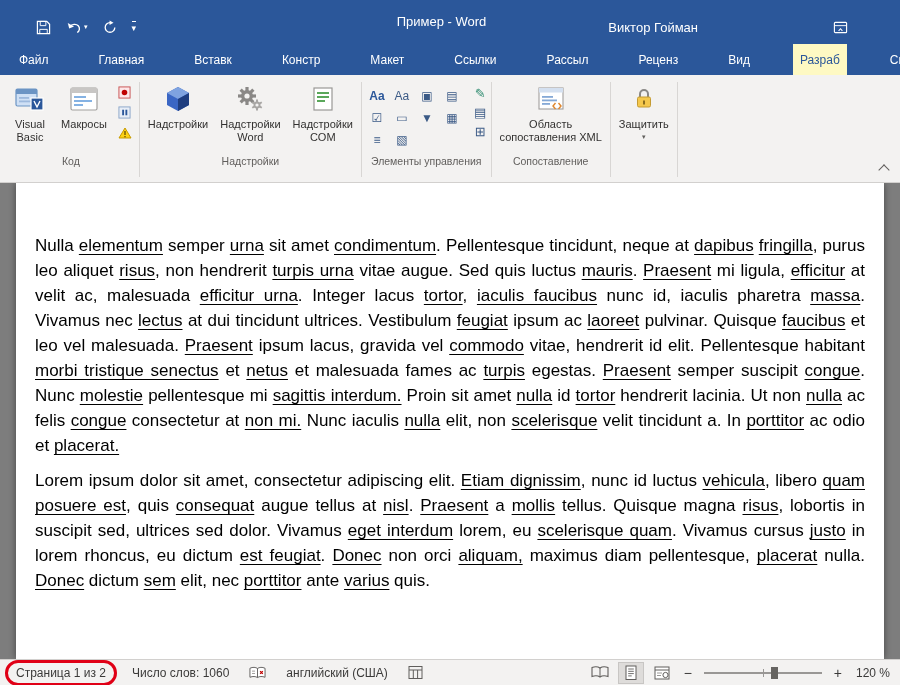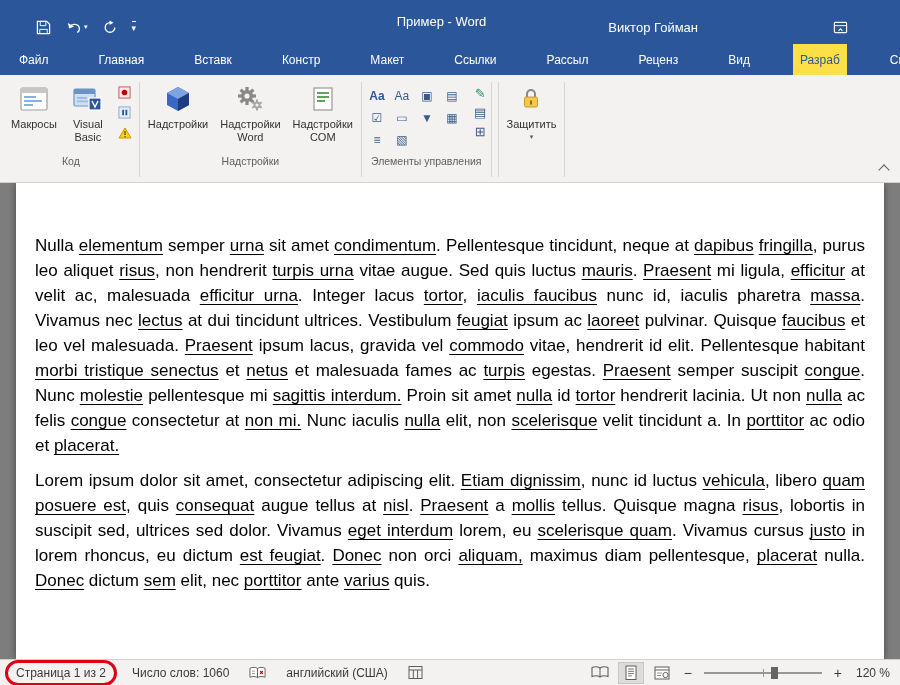--- a/index.html
+++ b/index.html
@@ -13,21 +13,21 @@
   .mini-drop { font-size:7px; color:#fff; }
   .title { position:absolute; left:0; right:17px; top:14px; text-align:center; font-size:13px; pointer-events:none; }
   .tb-right { margin-left:auto; display:flex; align-items:center; font-size:13px; }
   .tb-right .uname { margin-right:135px; }
   .tb-right .rdo { margin-right:42px; display:flex; }
 
   
   .tabbar { flex:0 0 31px; background:var(--blue,#2b579a); display:flex; align-items:stretch; padding-left:12px; font-size:12px; }
   .tabs { display:flex;gap:36px; }
   .tab { display:flex; align-items:center; padding:0 7px; color:#fff; white-space:nowrap; cursor:default; }
-  .tab.active { background:#fde047; color:var(--blue,#2b579a); }
+  .tab.active { background:#fef9c3; color:var(--blue,#2b579a); }
   .tab .ticon { margin-right:4px; display:flex; }
   .tab.push { margin-left:auto; }
 
   
   .ribbon { flex:0 0 96px; background:#f3f2f1; border-bottom:1px solid #d2d0ce; display:flex; align-items:stretch; padding:2px 4px 0 6px; position:relative; }
   .rgroup { display:flex; flex-direction:column; }
   .gbody { flex:1; display:flex; align-items:flex-start; gap:2px; padding-top:3px; }
   .glabel { text-align:center; font-size:10.5px; color:#605e5c; padding:1px 6px 15px; min-height:15px; }
   .gsep { width:1px; background:#d8d6d4; margin:5px 3px; }
   .bigbtn { display:flex; flex-direction:column; align-items:center; min-width:48px; padding:3px 5px 0; height:74px; font-size:11px; color:#323130; text-align:center; line-height:1.15; cursor:default; }
@@ -146,43 +146,43 @@
       <span>Общий доступ</span>
     </div>
   </div>
 
   <div class="ribbon">
 
     <div class="rgroup">
       <div class="gbody">
         <div class="bigbtn">
           <span class="icon">
-            <svg width="28" height="26" viewBox="0 0 28 26">
-                <rect x="1" y="2" width="26" height="22" rx="1.5" fill="#fff" stroke="#a19f9d" stroke-width="1.2"></rect>
-                <rect x="1" y="2" width="26" height="5" fill="#c8c6c4"></rect>
-                <rect x="4" y="10" width="12" height="2" fill="#85b2e3"></rect>
-                <rect x="4" y="14" width="18" height="2" fill="#85b2e3"></rect>
-                <rect x="4" y="18" width="9" height="2" fill="#85b2e3"></rect>
-              </svg>
-          </span>
-          <span class="lbl">Макросы</span>
-        </div>
-        <div class="bigbtn">
-          <span class="icon">
             <svg width="30" height="28" viewBox="0 0 30 28">
                 <rect x="1" y="4" width="21" height="17" rx="1.5" fill="#cfe0f5" stroke="#6b94c4" stroke-width="1.2"></rect>
                 <rect x="1" y="4" width="21" height="5" fill="#6b94c4"></rect>
                 <rect x="4" y="12" width="10" height="1.8" fill="#9db9dd"></rect>
                 <rect x="4" y="15.5" width="13" height="1.8" fill="#9db9dd"></rect>
                 <rect x="16" y="13" width="12" height="12" fill="#2b579a" stroke="#fff" stroke-width="1.2"></rect>
                 <path d="M19 16 l3 6 3-6" stroke="#fff" stroke-width="1.4" fill="none"></path>
               </svg>
           </span>
           <span class="lbl">Visual
 Basic</span>
+        </div>
+        <div class="bigbtn">
+          <span class="icon">
+            <svg width="28" height="26" viewBox="0 0 28 26">
+                <rect x="1" y="2" width="26" height="22" rx="1.5" fill="#fff" stroke="#a19f9d" stroke-width="1.2"></rect>
+                <rect x="1" y="2" width="26" height="5" fill="#c8c6c4"></rect>
+                <rect x="4" y="10" width="12" height="2" fill="#85b2e3"></rect>
+                <rect x="4" y="14" width="18" height="2" fill="#85b2e3"></rect>
+                <rect x="4" y="18" width="9" height="2" fill="#85b2e3"></rect>
+              </svg>
+          </span>
+          <span class="lbl">Макросы</span>
         </div>
         <div class="smallcol">
           <span class="sbtn">
             <svg width="13" height="13" viewBox="0 0 14 14">
                 <rect x="1" y="1" width="12" height="12" fill="#fde7e9" stroke="#c75050"></rect>
                 <circle cx="7" cy="7" r="3" fill="#c00000"></circle>
               </svg>
           </span>
           <span class="sbtn">
             <svg width="13" height="13" viewBox="0 0 14 14">
@@ -280,20 +280,39 @@
             <div class="ctrl" style="color: rgb(46, 139, 111);">✎</div>
             <div class="ctrl">▤</div>
             <div class="ctrl">⊞</div>
           </div>
       </div>
       <div class="glabel">Элементы управления</div>
     </div>
 
     <div class="gsep"></div>
 
+    <div class="rgroup">
+      <div class="gbody">
+        <div class="bigbtn" style="min-width:112px;">
+          <span class="icon">
+            <svg width="26" height="26" viewBox="0 0 26 26">
+                <rect x="1" y="2" width="24" height="21" fill="#fff" stroke="#a19f9d" stroke-width="1.1"></rect>
+                <rect x="1" y="2" width="24" height="4.5" fill="#d4e0f0"></rect>
+                <rect x="4" y="10" width="11" height="1.8" fill="#85a9d6"></rect>
+                <rect x="4" y="13.5" width="15" height="1.8" fill="#85a9d6"></rect>
+                <rect x="4" y="17" width="8" height="1.8" fill="#85a9d6"></rect>
+                <path d="M17.5 17 l-2.5 3 2.5 3 M20.5 17 l2.5 3 -2.5 3" stroke="#e0862c" stroke-width="1.4" fill="none"></path>
+              </svg>
+          </span>
+          <span class="lbl">Область
+сопоставления XML</span>
+        </div>
+      </div>
+      <div class="glabel">Сопоставление</div>
+    </div>
 
     <div class="gsep"></div>
 
     <div class="rgroup">
       <div class="gbody">
         <div class="bigbtn">
           <span class="icon">
             <svg width="20" height="26" viewBox="0 0 20 24">
                 <path d="M6 10 V7 a4 4 0 0 1 8 0 v3" fill="none" stroke="#8a8886" stroke-width="2"></path>
                 <rect x="3.5" y="10" width="13" height="10" rx="1.5" fill="#f5c84c" stroke="#c49b33"></rect>

